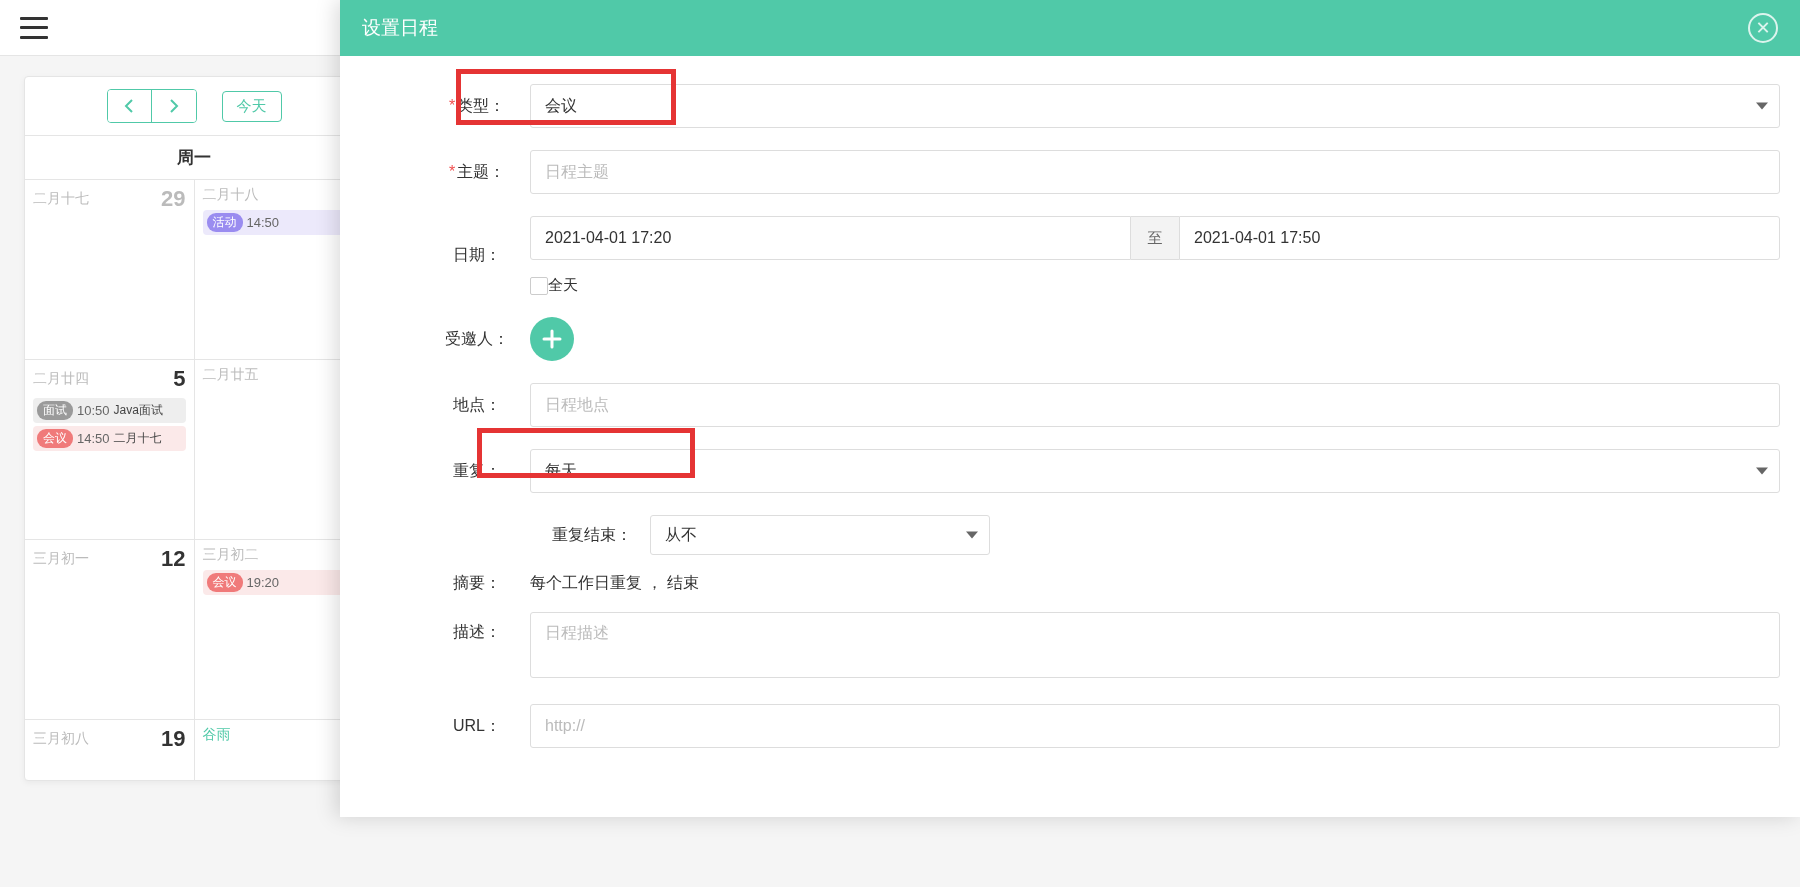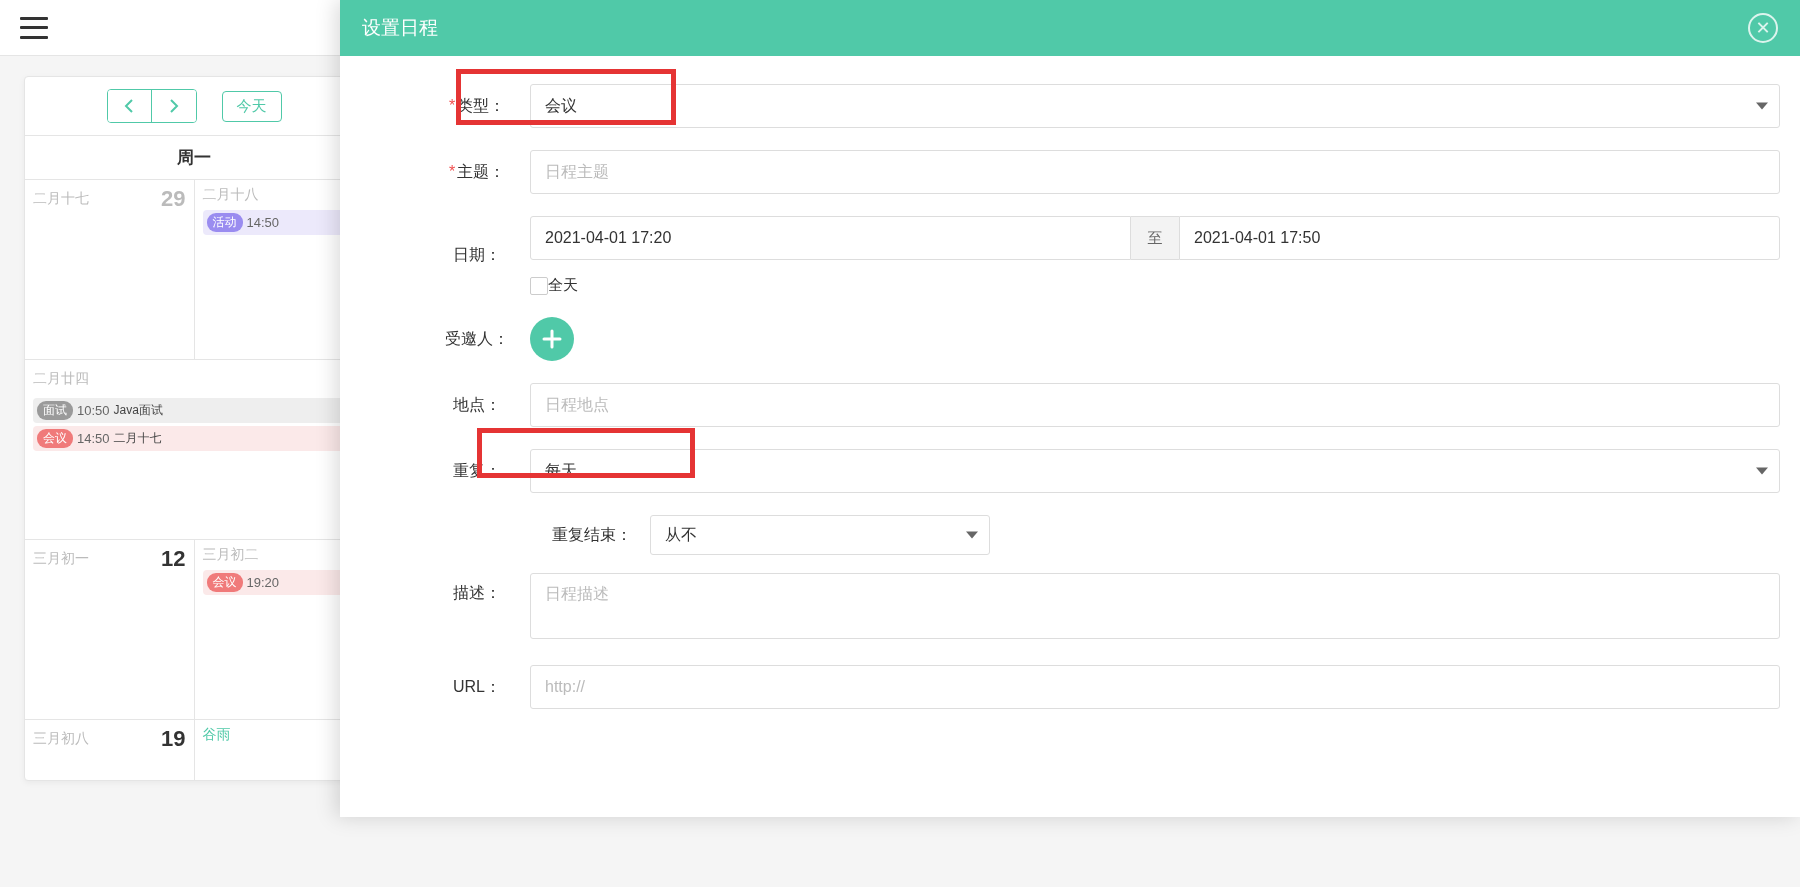--- a/index.html
+++ b/index.html
@@ -133,20 +133,26 @@
             <span class="evt-tag tag-interview">面试</span>
             <span class="evt-time">10:50</span>
             <span class="evt-title">Java面试</span>
           </div>
           <div class="evt bg-meeting">
             <span class="evt-tag tag-meeting">会议</span>
             <span class="evt-time">14:50</span>
             <span class="evt-title">二月十七</span>
           </div>
         </div>
+        <div class="cal-cell">
+          <div class="cell-head">
+            <span class="lunar">二月廿五</span>
+            <span class="daynum"></span>
+          </div>
+        </div>
       </div>
       <div class="cal-row">
         <div class="cal-cell">
           <div class="cell-head">
             <span class="lunar">三月初一</span>
             <span class="daynum dark">12</span>
           </div>
         </div>
         <div class="cal-cell">
           <div class="cell-head">
@@ -242,20 +248,24 @@
 
 
     <div class="sub-row">
       <div class="sub-label">重复结束：</div>
       <div class="small-select select-wrap">
         <input class="field" readonly="" value="从不" style="">
         <div class="caret-down"></div>
       </div>
     </div>
 
+    <div class="sub-row" style="margin-left:0;">
+      <div class="label">摘要：</div>
+      <div class="summary-text">每个工作日重复 ， 结束</div>
+    </div>
 
     <div class="form-row top">
       <div class="label" style="padding-top:10px;">描述：</div>
       <div class="control">
         <textarea class="field" placeholder="日程描述" style=""></textarea>
       </div>
     </div>
 
     <div class="form-row">
       <div class="label">URL：</div>

